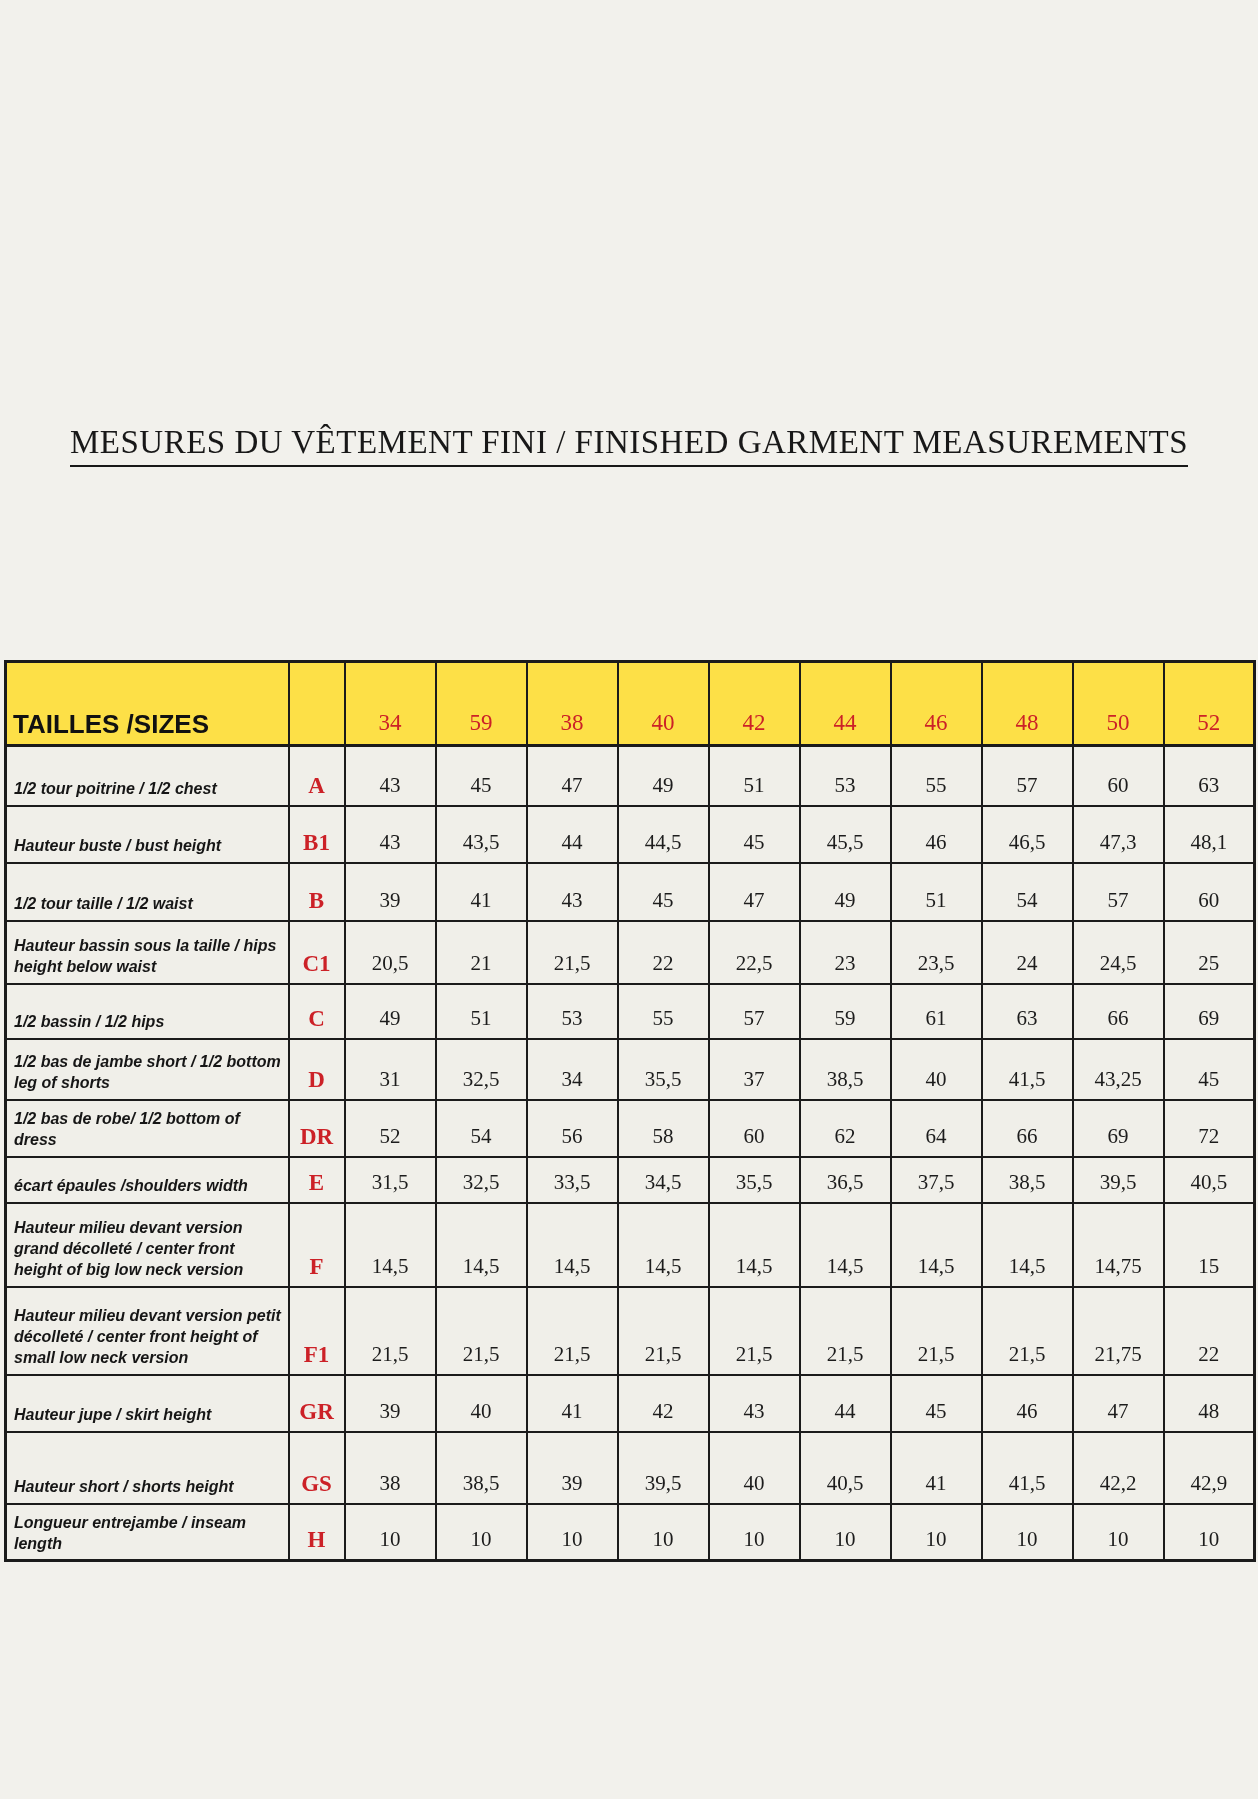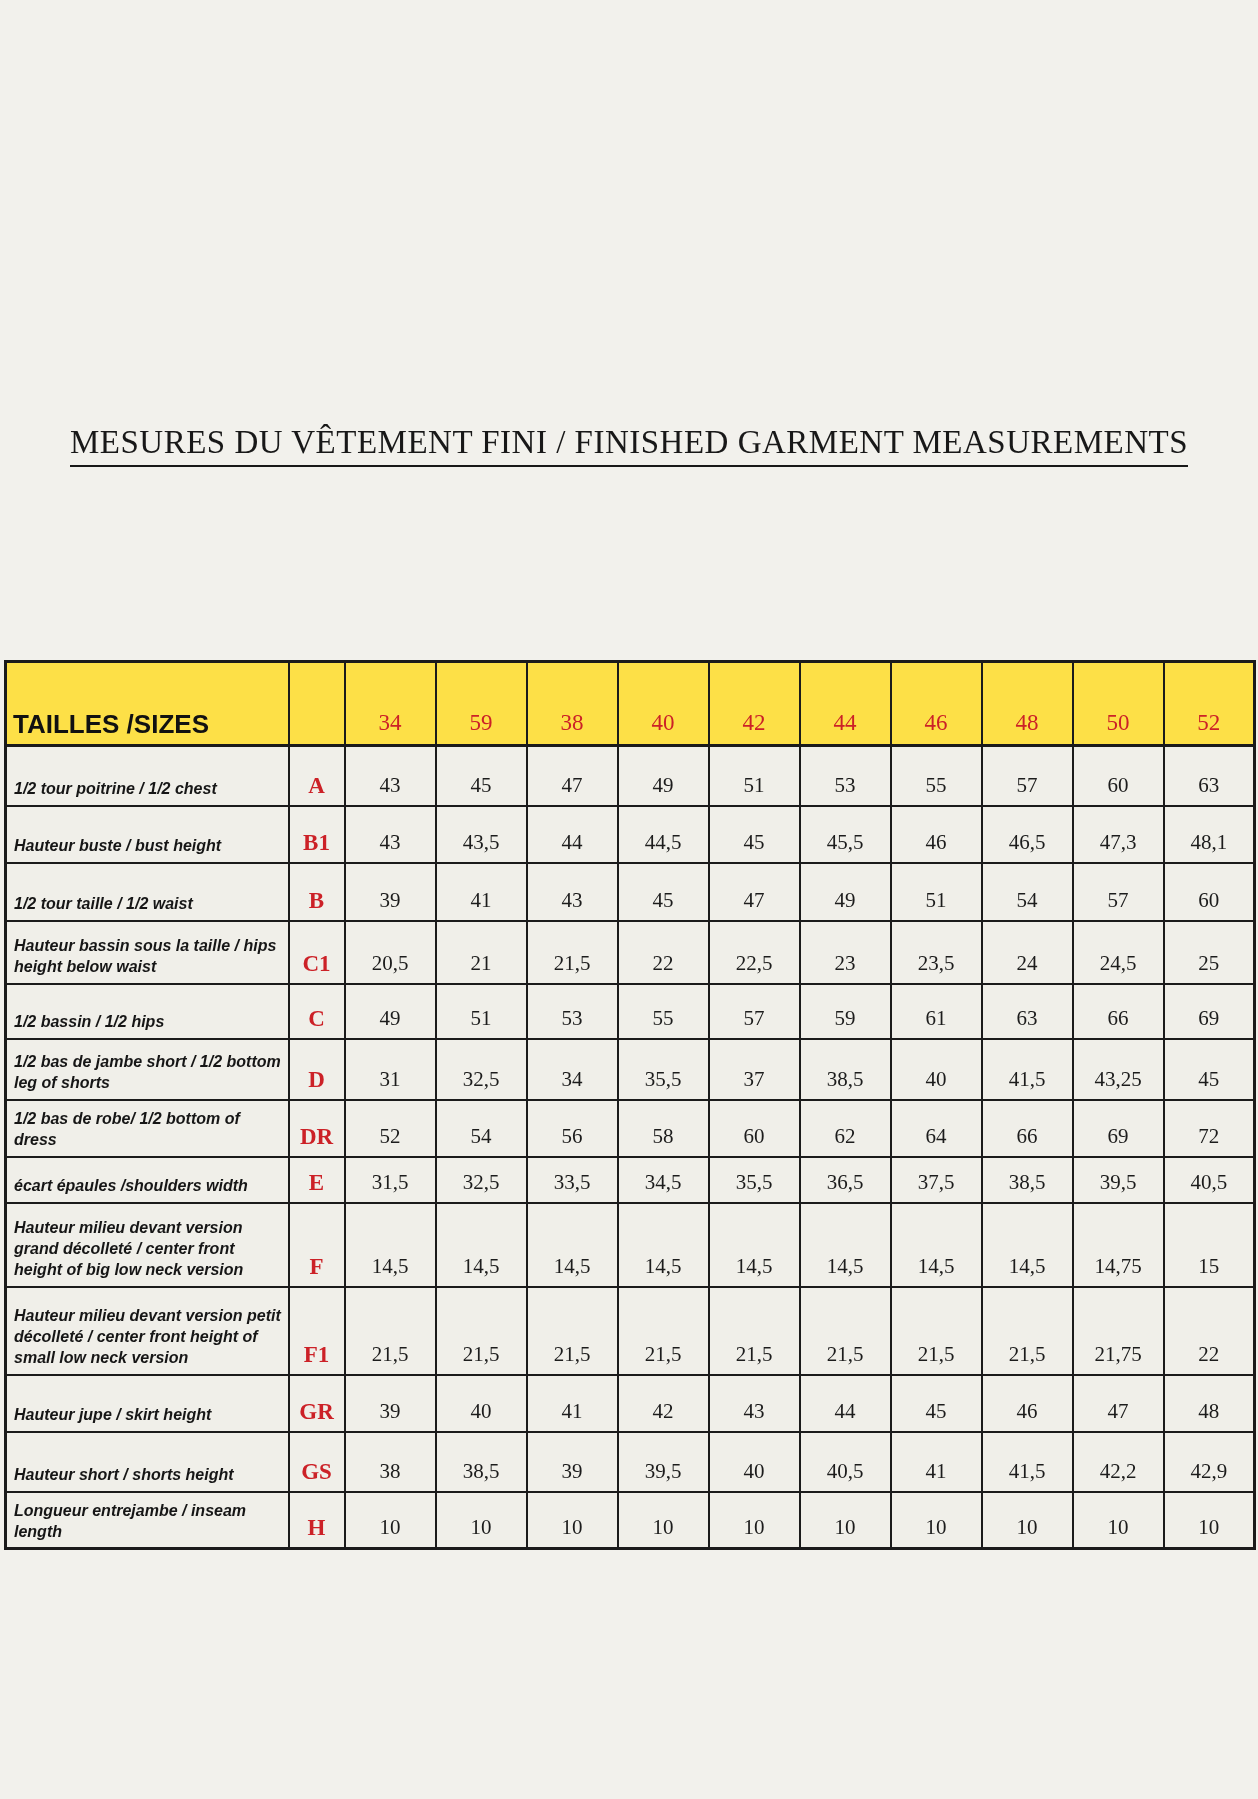--- a/index.html
+++ b/index.html
@@ -278,21 +278,21 @@
         <td class="val">40</td>
         <td class="val">41</td>
         <td class="val">42</td>
         <td class="val">43</td>
         <td class="val">44</td>
         <td class="val">45</td>
         <td class="val">46</td>
         <td class="val">47</td>
         <td class="val">48</td>
       </tr>
-      <tr style="height: 60px;">
+      <tr style="height: 72px;">
         <td class="row-label">Hauteur short  / shorts height</td>
         <td class="row-code">GS</td>
         <td class="val">38</td>
         <td class="val">38,5</td>
         <td class="val">39</td>
         <td class="val">39,5</td>
         <td class="val">40</td>
         <td class="val">40,5</td>
         <td class="val">41</td>
         <td class="val">41,5</td>

